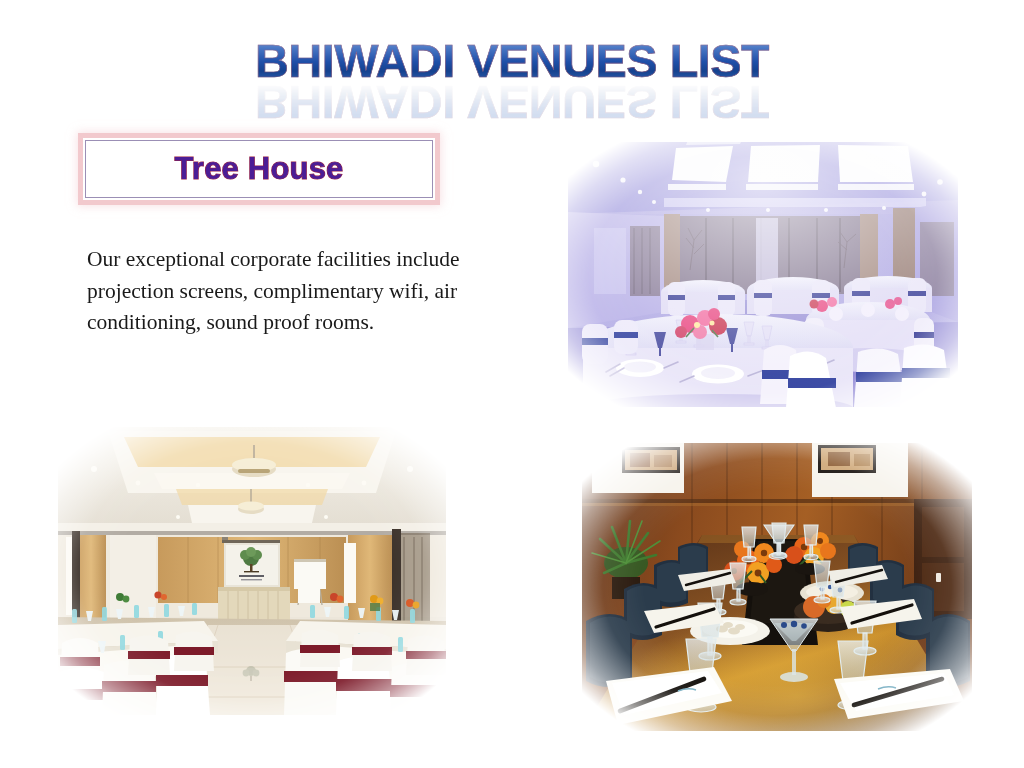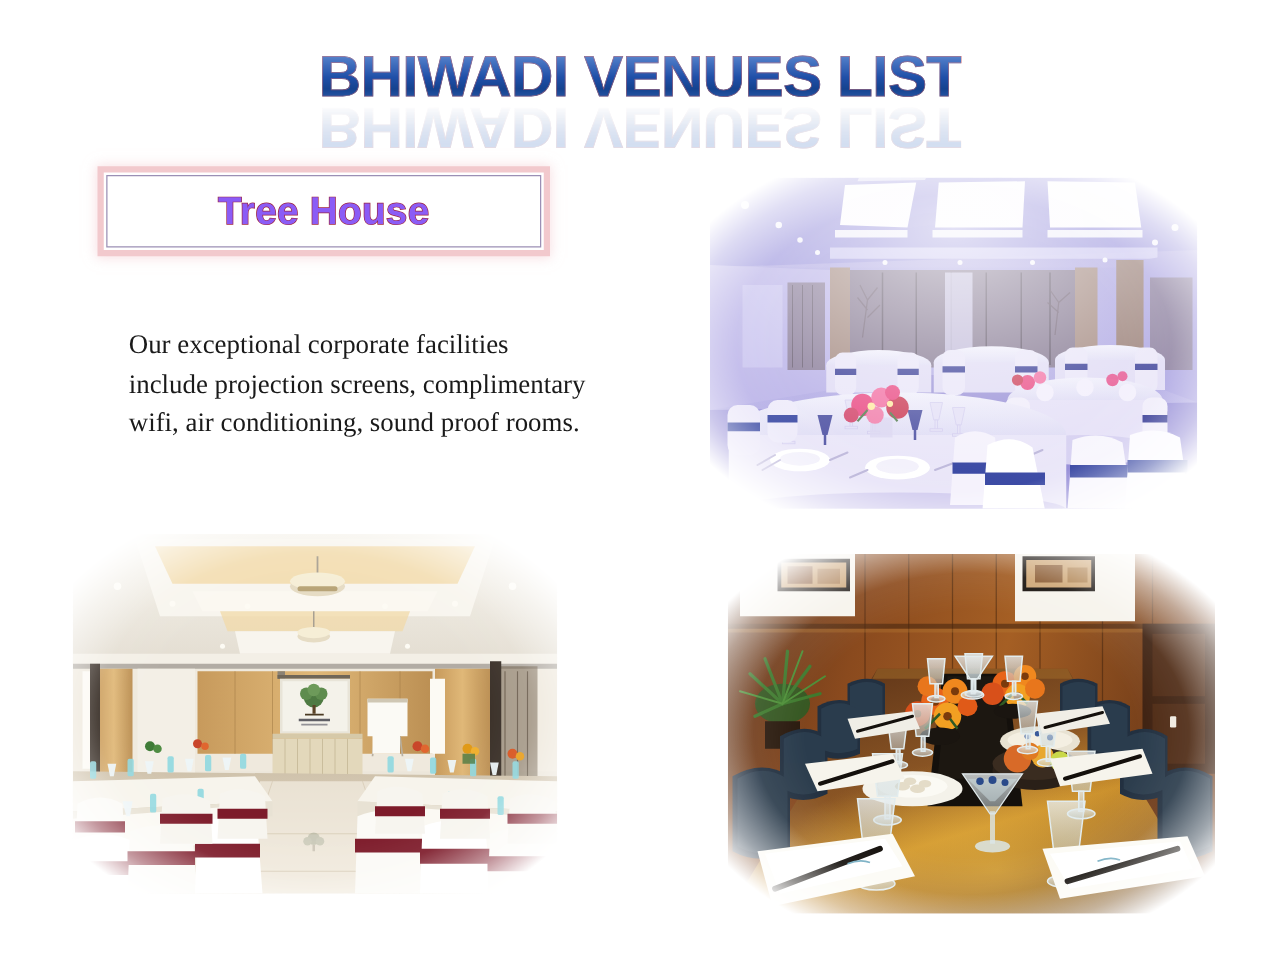--- a/index.html
+++ b/index.html
@@ -73,38 +73,38 @@
       0 0 9px 8px rgba(242,201,205,0.55);
     display: flex;
     align-items: center;
     justify-content: center;
     box-sizing: border-box;
   }
   #venue-name {
     font-family: "Liberation Sans", sans-serif;
     font-weight: bold;
     font-size: 31px;
-    color: #8b5cf6;
+    color: #4c1d95;
     letter-spacing: 0.2px;
     -webkit-text-stroke: 1.1px #9e2540;
     paint-order: stroke fill;
   }
 
   
   #description {
     position: absolute;
     left: 87px;
     top: 244px;
     width: 400px;
     font-family: "Liberation Serif", serif;
     font-size: 21.5px;
     line-height: 31.5px;
     color: #1a1a1a;
   }
-  #description p { margin: 16px; }
+  #description p { margin: 0; }
 
   
   .photo {
     position: absolute;
     overflow: hidden;
     -webkit-mask-image: radial-gradient(ellipse 62% 62% at 50% 50%, #000 55%, rgba(0,0,0,0.92) 72%, rgba(0,0,0,0.45) 88%, rgba(0,0,0,0) 100%);
     mask-image: radial-gradient(ellipse 62% 62% at 50% 50%, #000 55%, rgba(0,0,0,0.92) 72%, rgba(0,0,0,0.45) 88%, rgba(0,0,0,0) 100%);
   }
   .photo svg { display: block; width: 100%; height: 100%; }
 

